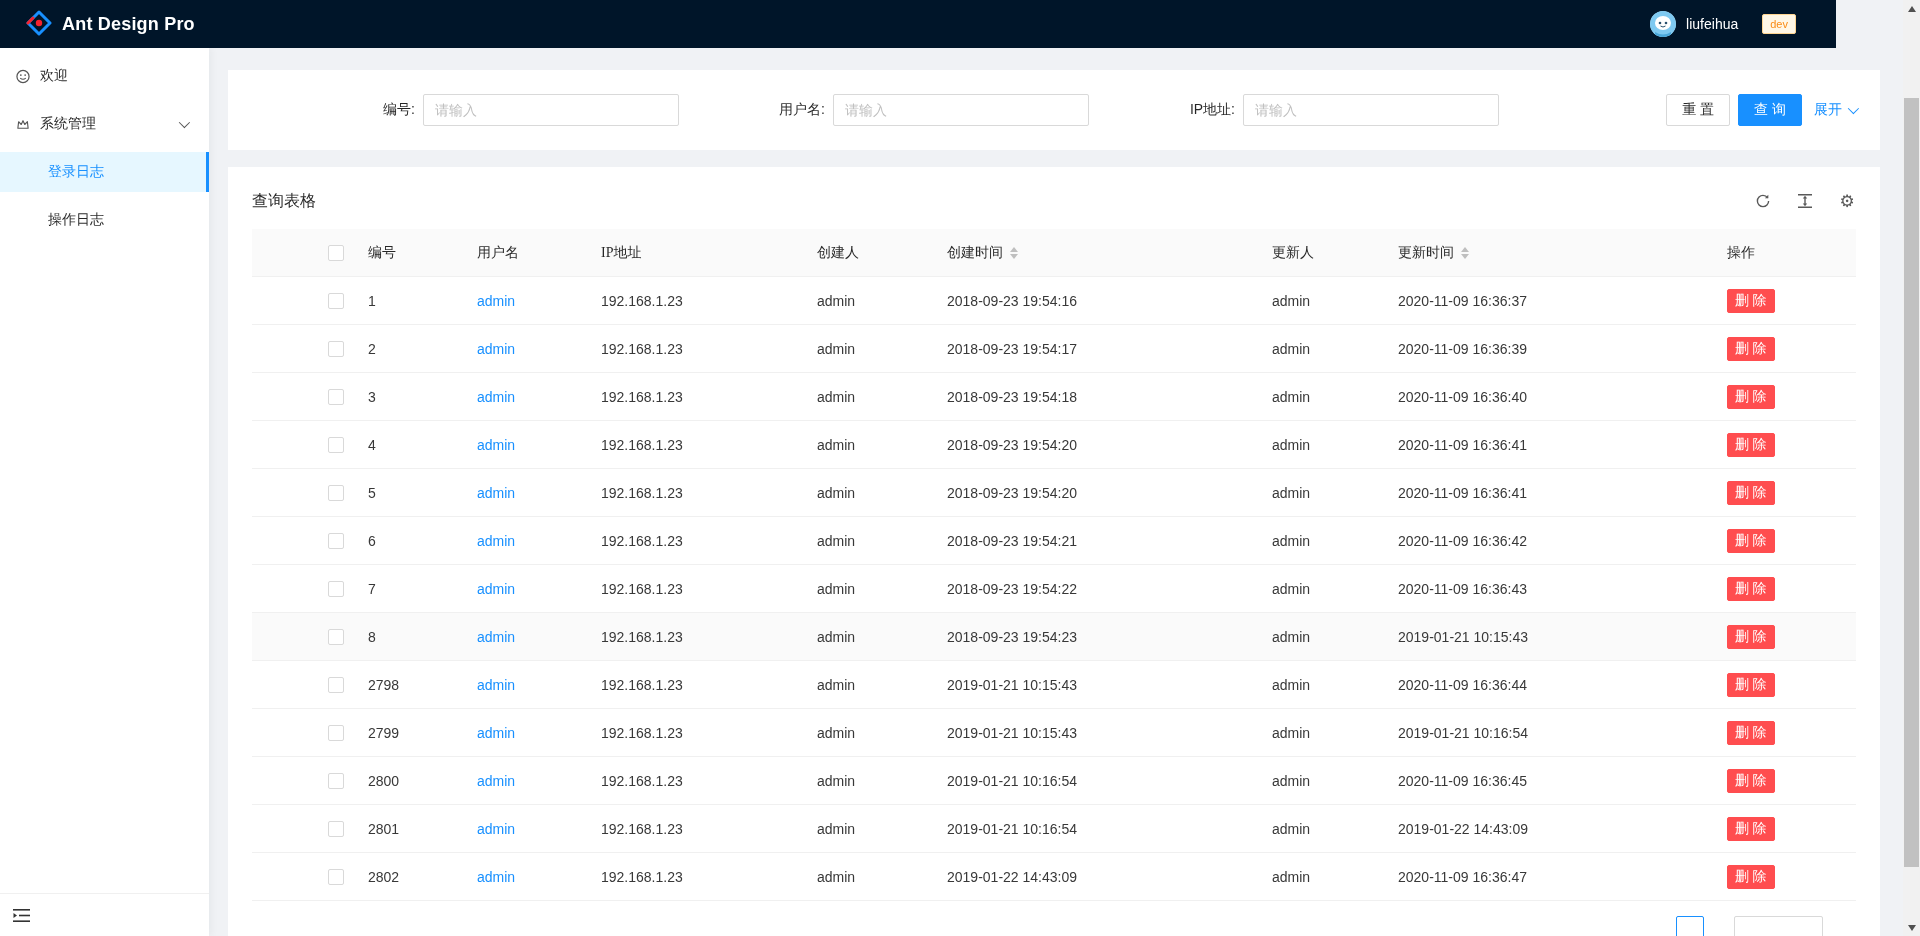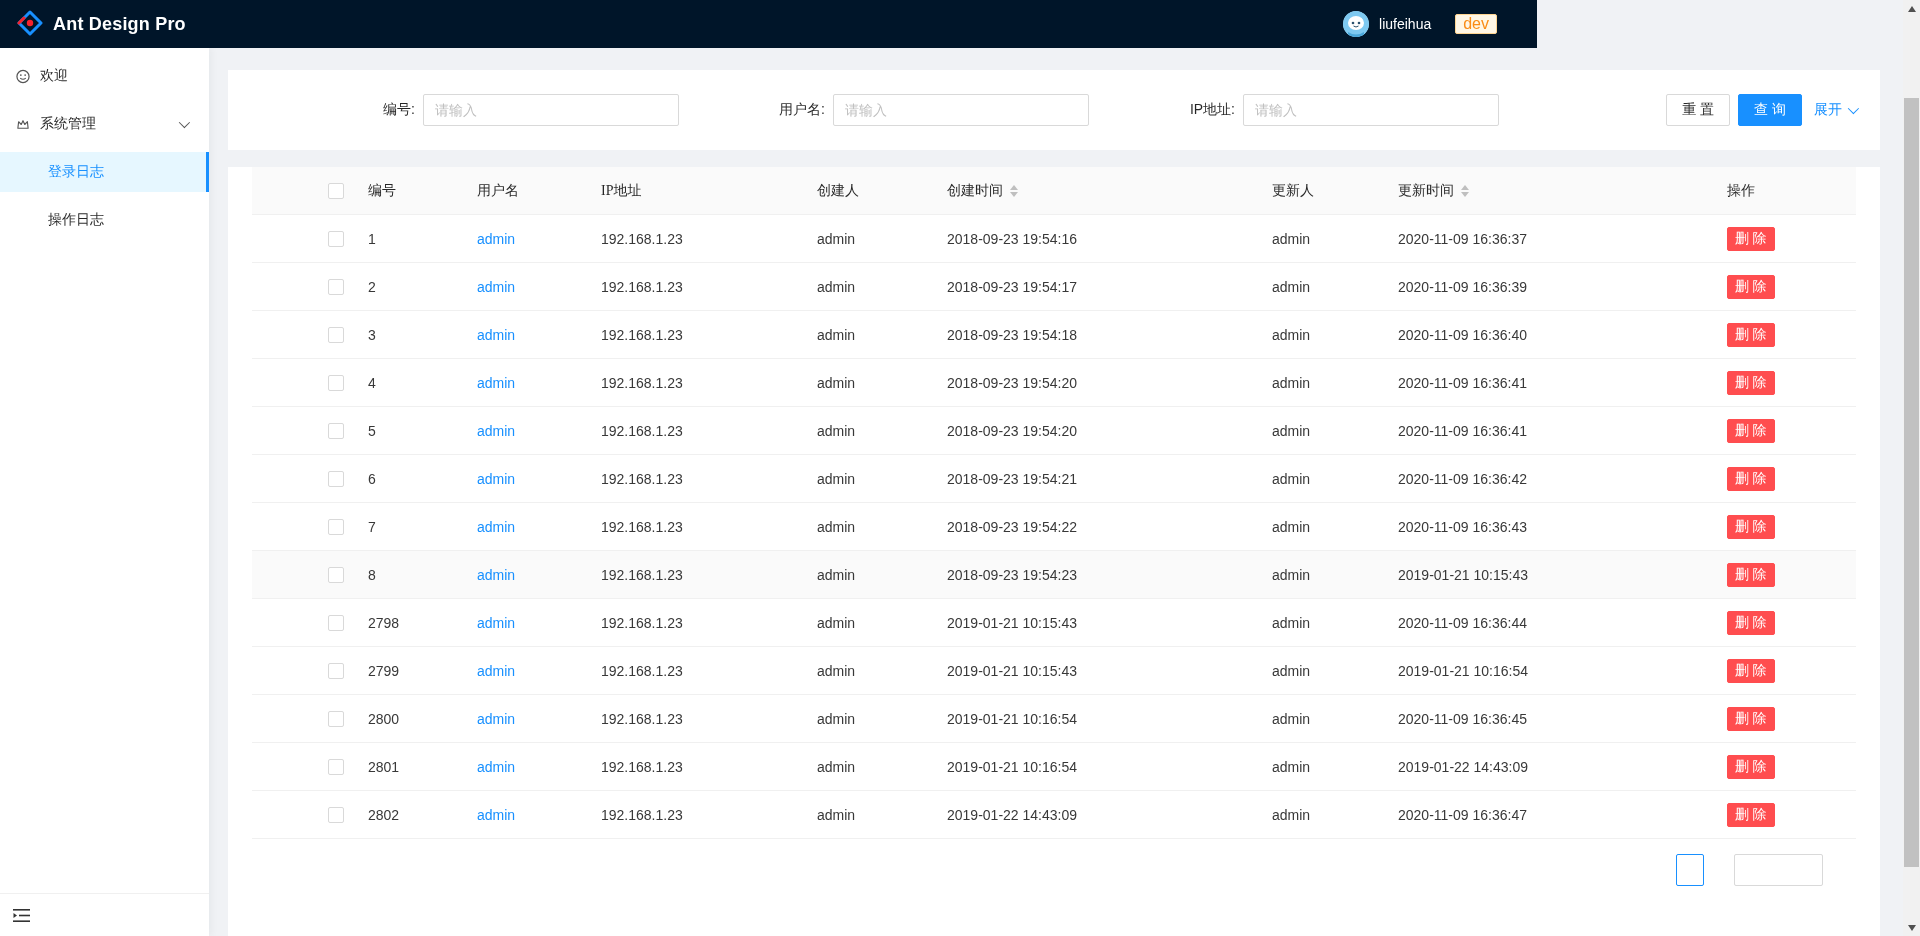--- a/index.html
+++ b/index.html
@@ -1,31 +1,31 @@
 <!DOCTYPE html>
 <html><head>
 <meta charset="utf-8">
 <style>
   * { margin:0; padding:0; box-sizing:border-box; }
   html,body { width:1920px; height:936px; overflow:hidden;
     font-family:"Liberation Sans","DejaVu Sans",sans-serif; font-size:14px; color:rgba(0,0,0,.85); }
   body { background:#f0f2f5; position:relative; }
 
   
-  .app-header { position:absolute; top:0; left:0; width:1537px; height:48px;
+  .app-header { position:absolute; top:0; left:0; width:1836px; height:48px;
     background:#001529; display:flex; align-items:center; justify-content:space-between;
-    padding:0 40px 0 17px; z-index:30; }
+    padding:0 40px 0 26px; z-index:30; }
   .logo-area { display:flex; align-items:center; gap:10px; }
   .app-title { color:#fff; font-size:18px; font-weight:700; letter-spacing:.2px; }
   .header-right { display:flex; align-items:center; gap:10px; }
   .avatar { width:26px; height:26px; border-radius:50%; background:#a3d8f4; overflow:hidden;
     display:flex; align-items:center; justify-content:center; }
   .username { color:#fff; font-size:14px; }
   .env-tag { margin-left:14px; background:#fff7e6; border:1px solid #ffd591; color:#fa8c16;
-    font-size:16px; line-height:18px; padding:0 7px; border-radius:2px; }
+    font-size:11px; line-height:18px; padding:0 7px; border-radius:2px; }
 
   
   .sidebar { position:absolute; top:48px; left:0; width:209px; height:888px; background:#fff;
     box-shadow:2px 0 8px rgba(29,35,41,.05); z-index:20; }
   .menu { }
   .menu-item { height:40px; margin:8px 0; display:flex; align-items:center; padding:0 16px 0 16px;
     cursor:pointer; position:relative; color:rgba(0,0,0,.85); }
   .menu-item .mi-icon { width:14px; margin-right:10px; display:flex; align-items:center; color:#545454; }
   .menu-item .mi-label { flex:1; }
   .menu-item .chev { width:8px; height:8px; border-right:1.5px solid #555; border-bottom:1.5px solid #555; margin-right:6px; }
@@ -189,20 +189,41 @@
       <button class="btn btn-default">重 置</button>
       <button class="btn btn-primary">查 询</button>
       <span class="expand-link">
         <span>展开</span>
         <span class="chev"></span>
       </span>
     </div>
   </section>
 
   <section class="table-card">
+    <div class="card-header">
+      <span class="card-title">查询表格</span>
+      <div class="toolbar">
+        <span class="tool-icon">
+          <svg width="16" height="16" viewBox="0 0 16 16">
+              <path d="M13.6 8 A5.6 5.6 0 1 1 8 2.4 C10 2.4 11.6 3.3 12.7 4.8" fill="none" stroke="currentColor" stroke-width="1.4"></path>
+              <path d="M13.3 1.8 L13.3 5.2 L9.9 5.2 Z" fill="currentColor"></path>
+            </svg>
+        </span>
+        <span class="tool-icon">
+          <svg width="16" height="16" viewBox="0 0 16 16">
+              <rect x="1" y="1" width="14" height="1.5" fill="currentColor"></rect>
+              <rect x="1" y="13.5" width="14" height="1.5" fill="currentColor"></rect>
+              <rect x="7.3" y="4" width="1.4" height="8" fill="currentColor"></rect>
+              <path d="M8 2.8 L10.2 5.4 L5.8 5.4 Z" fill="currentColor"></path>
+              <path d="M8 13.2 L10.2 10.6 L5.8 10.6 Z" fill="currentColor"></path>
+            </svg>
+        </span>
+        <span class="tool-icon">⚙</span>
+      </div>
+    </div>
 
     <div class="table">
       <div class="t-head">
         <div class="c-sel">
             <span class="checkbox"></span>
           </div>
         <div class="c-id">编号</div>
         <div class="c-user">用户名</div>
         <div class="c-ip">IP地址</div>
         <div class="c-creator">创建人</div>

